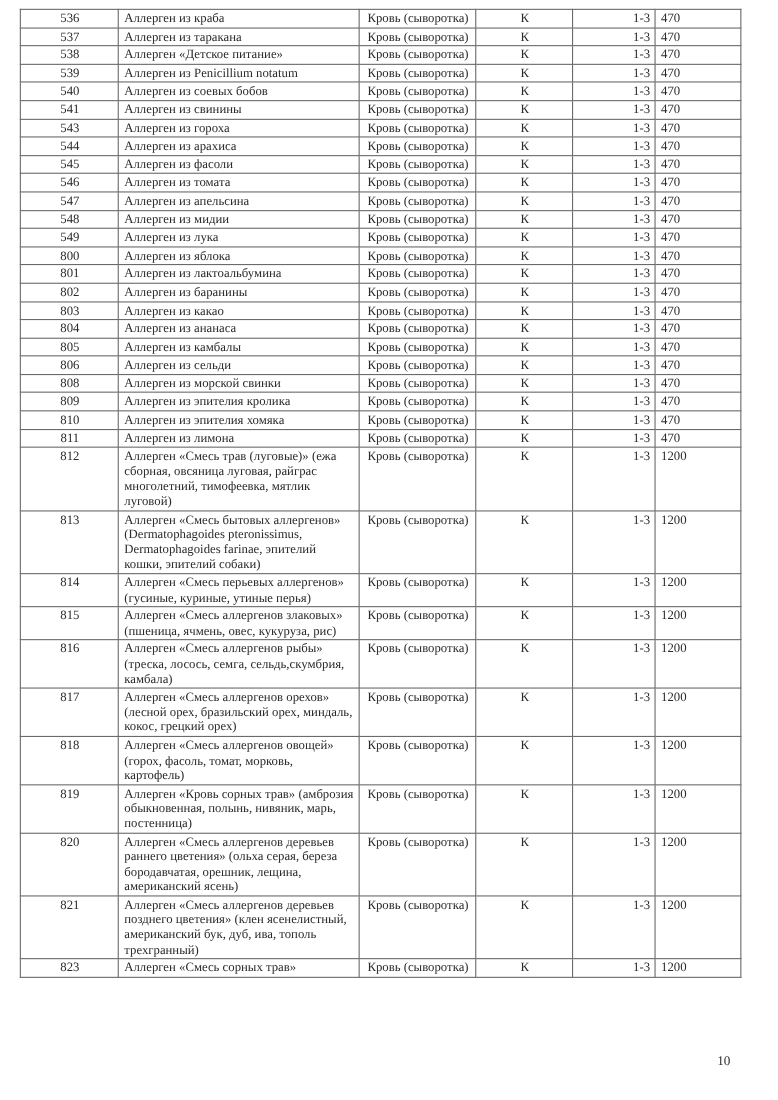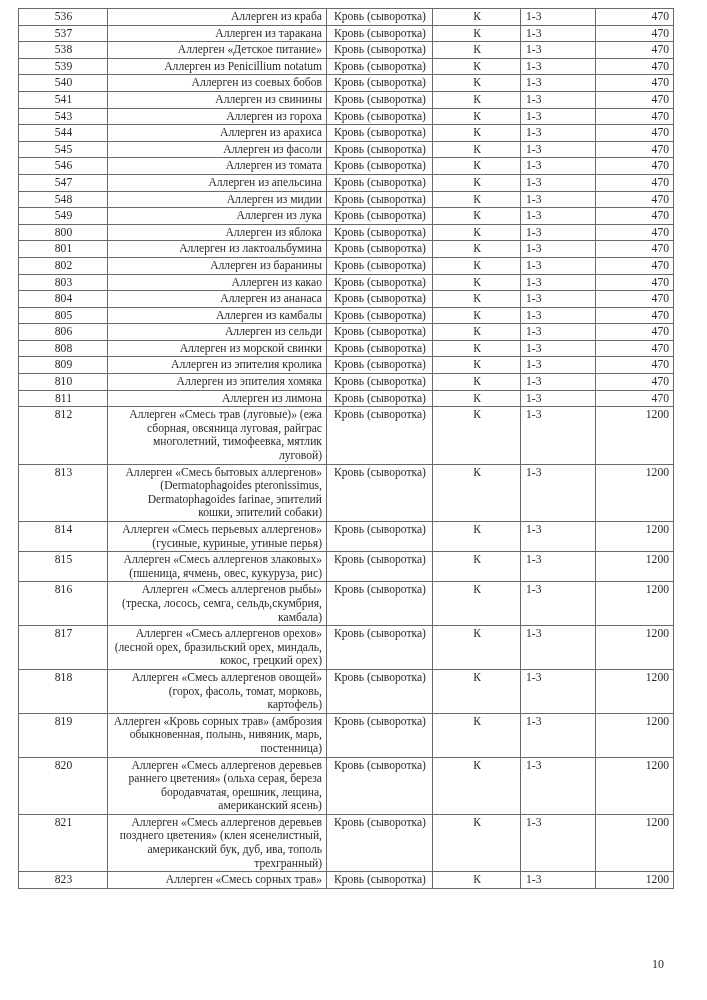--- a/index.html
+++ b/index.html
@@ -3,25 +3,25 @@
 <meta charset="utf-8">
 <style>
   html, body { margin: 0; padding: 0; background: #ffffff; }
   body { width: 707px; height: 1000px; position: relative; overflow: hidden;
          font-family: "Liberation Serif", "DejaVu Serif", serif; color: #2a2a2a; }
   .page { position: absolute; left: 0; top: 0; width: 707px; height: 1000px; }
   table.price { position: absolute; left: 18px; top: 8px; border-collapse: collapse;
                 width: 655px; table-layout: fixed; font-size: 11.6px; line-height: 13.6px; }
   table.price td { border: 1px solid #6a6a6a; padding: 1px 4px 1px 5px; vertical-align: top; }
   td.c-num { text-align: center; margin-left: 20px; }
-  td.c-name { text-align: right; }
+  td.c-name { text-align: left; }
   td.c-mat { text-align: center; padding-left: 5px; white-space: nowrap; }
   td.c-code { text-align: center; }
-  td.c-days { text-align: left; }
-  td.c-price { text-align: right; }
+  td.c-days { text-align: right; }
+  td.c-price { text-align: left; }
   .page-number { position: absolute; right: 43px; top: 957px; font-size: 12px; }
 </style>
 </head>
 <body>
 
 <div class="page">
   <table class="price">
     <colgroup>
       <col style="width:89px">
       <col style="width:219px">

